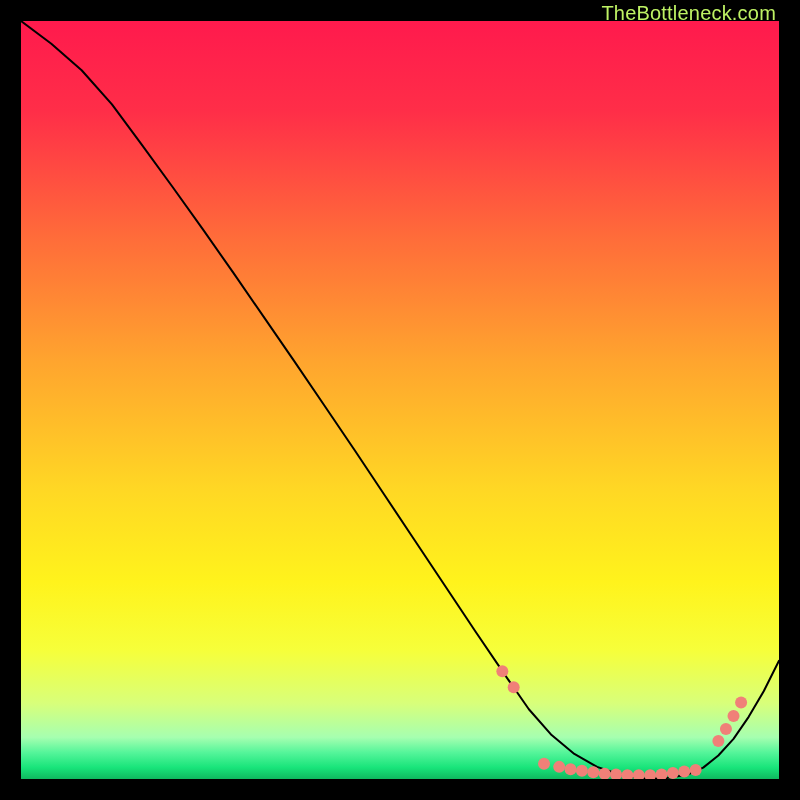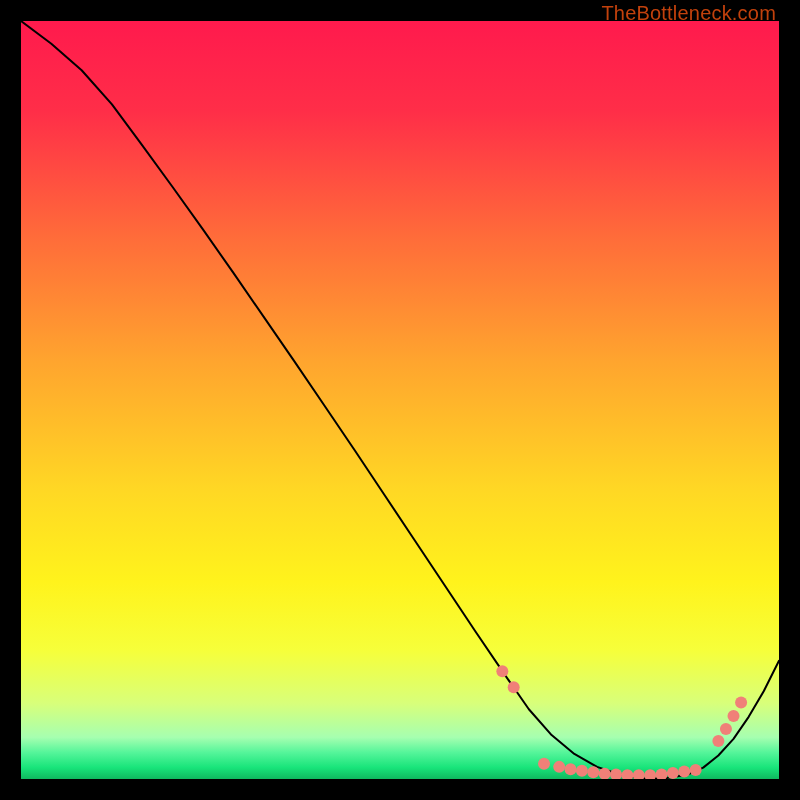--- a/index.html
+++ b/index.html
@@ -21,21 +21,21 @@
     position: absolute;
     left: 21px;
     top: 21px;
     width: 758px;
     height: 758px;
   }
   .watermark {
     position: absolute;
     top: 2px;
     right: 24px;
-    color: #c2410c;
+    color: #bef264;
     font-size: 20px;
     font-weight: 500;
     letter-spacing: 0.2px;
     user-select: none;
   }
 </style>
 </head>
 <body>
 
 <div class="frame">

